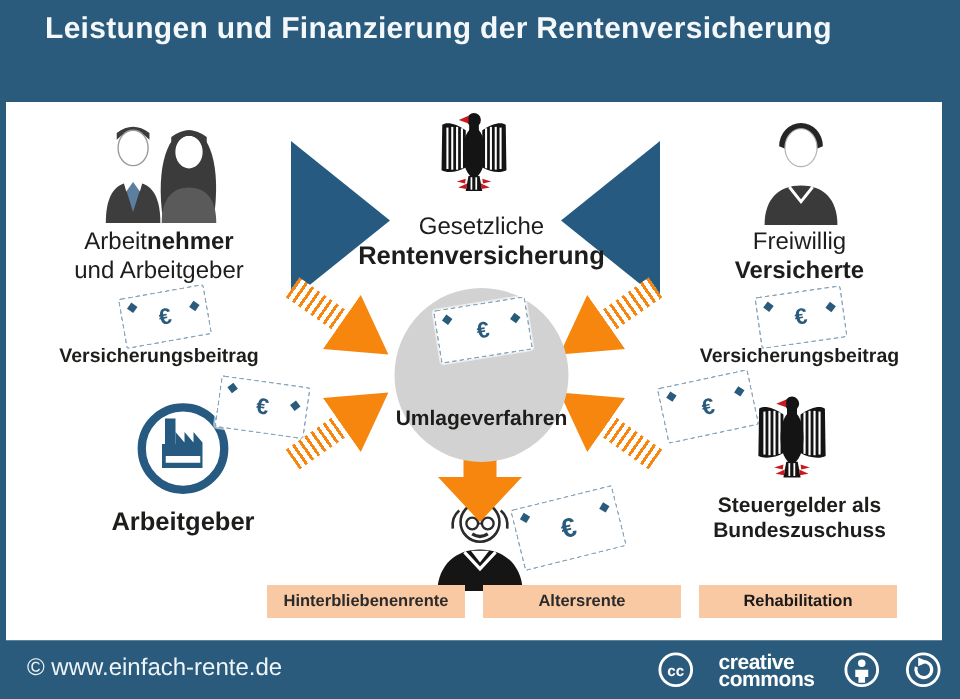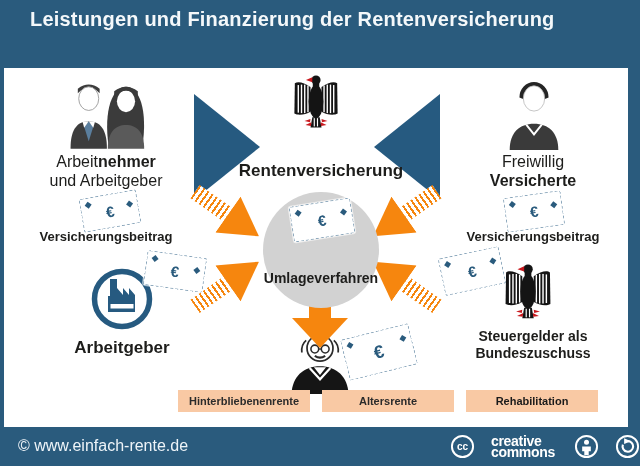--- a/index.html
+++ b/index.html
@@ -39,21 +39,21 @@
   .darrow .tail{position:absolute;left:17px;top:0;width:22px;height:17px;background:#f6860e;}
   .darrow .head{position:absolute;left:0;top:16px;width:56px;height:30px;background:#f6860e;
        clip-path:polygon(0 0,100% 0,50% 100%);}
   
   .benefit{position:absolute;top:322px;height:22px;width:132px;background:#f9c9a4;
         display:flex;align-items:center;justify-content:center;font-size:11px;color:#2b2b2b;font-weight:600;}
   .benefit.bold{font-weight:bold;color:#1a1a1a;}
   
   .footer{position:absolute;left:0;bottom:0;width:100%;height:39px;background:#2a5b7d;}
   .copyright{position:absolute;left:18px;top:10px;color:#eef4f8;font-size:16px;text-decoration:none;}
-  .ccgroup{position:absolute;right:0;top:7px;display:flex;align-items:center;gap:16px;color:#fff;}
+  .ccgroup{position:absolute;right:12px;top:7px;display:flex;align-items:center;gap:16px;color:#fff;}
   .cctext{font-size:14px;font-weight:bold;line-height:11px;letter-spacing:-.3px;margin-right:3px;}
   svg{display:block;}
 </style>
 </head>
 <body>
 
 <svg width="0" height="0" style="position:absolute">
   <symbol id="eagle" viewBox="0 0 100 130">
     <path d="M38,30 C24,20 10,17 4,22 L3,88 C12,93 28,90 38,84 Z" fill="#141414"></path>
     <rect x="10" y="26" width="3" height="60" fill="#fff"></rect>
@@ -123,21 +123,21 @@
       <span class="eur">€</span>
     </div>
 
     <div class="tri tri-r" style="left:190px;top:26px"></div>
     <div class="tri tri-l" style="left:370px;top:26px"></div>
 
     <svg class="abs" style="left:289px;top:5px" width="46" height="60" viewBox="0 0 100 130">
         <use href="#eagle"></use>
       </svg>
     <div class="lbl" style="left:211px;top:74px;width:212px;font-size:16px;line-height:19px">
-      <br>
+      <span>Gesetzliche</span><br>
       <span class="b" style="font-size:17px">Rentenversicherung</span>
     </div>
 
     <div class="oarrow" style="left:184px;top:124px;transform:rotate(35deg)">
         <div class="tail"></div>
         <div class="head"></div>
       </div>
     <div class="oarrow" style="left:184px;top:194px;transform:rotate(-35deg)">
         <div class="tail"></div>
         <div class="head"></div>

